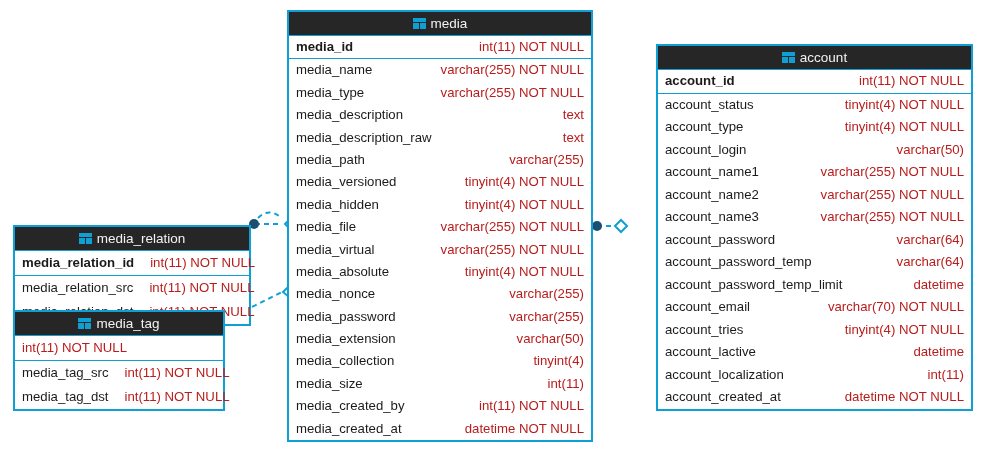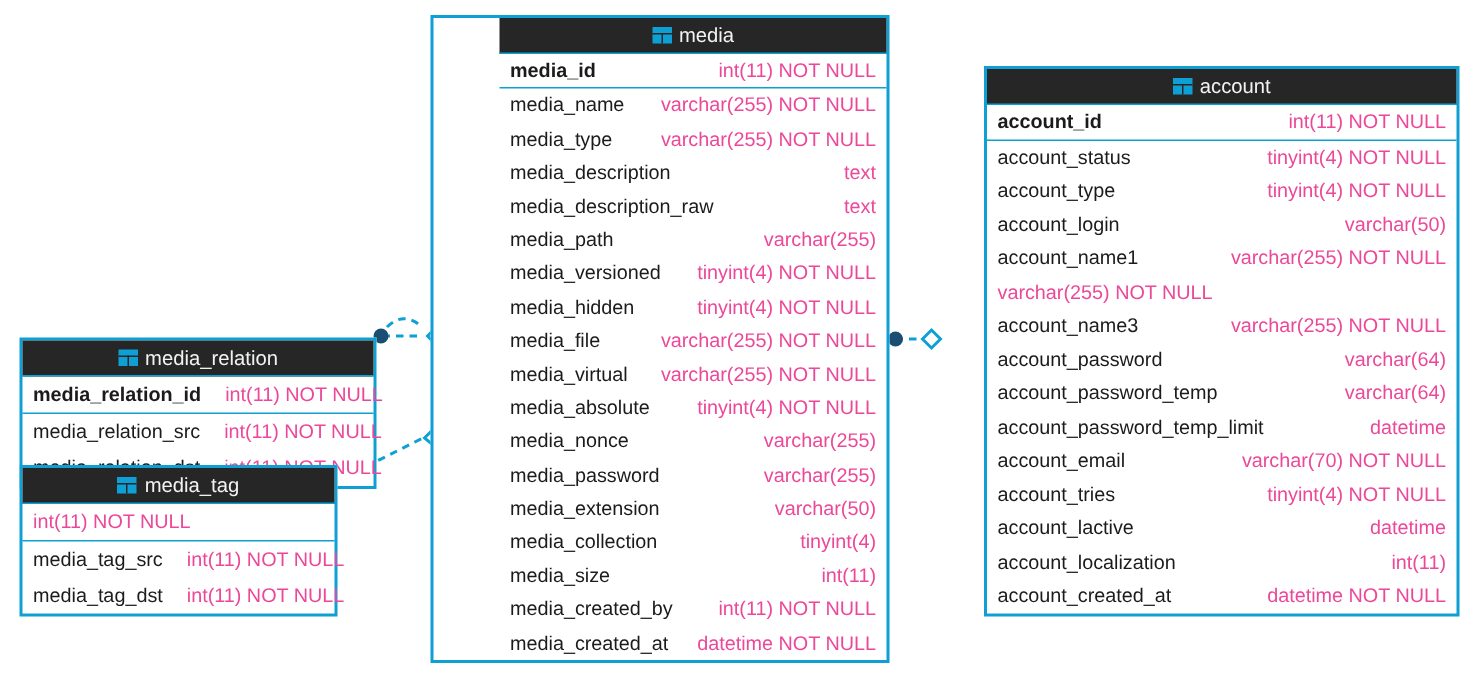--- a/index.html
+++ b/index.html
@@ -89,29 +89,29 @@
     font-size: 13.2px;
     color: #1b1b1b;
     white-space: nowrap;
   }
   .field .fname {
     text-align: right;
     padding-right: 10px;
   }
   .field .ftype {
     text-align: right;
-    color: #ec4899;
+    color: #b91c1c;
   }
   .field.pk .fname {
     font-weight: bold;
   }
   .fields-block .field { }
 
   
-  #ent-media        { left: 287px; top: 10px;  width: 306px; padding-left: 44px; }
+  #ent-media        { left: 287px; top: 10px;  width: 306px; }
   #ent-account      { left: 656px; top: 44px;  width: 317px; }
   #ent-media_relation { left: 13px;  top: 177px; width: 238px; margin-top: 48px; }
   #ent-media_tag    { left: 13px;  top: 310px; width: 212px; }
 
   #ent-media .field        { height: 22.4px; line-height: 22.4px; }
   #ent-account .field      { height: 22.5px; line-height: 22.5px; }
   #ent-media_relation .field { height: 24px; line-height: 24px; }
   #ent-media_tag .field    { height: 24px; line-height: 24px; }
 
   #ent-media_relation .field, #ent-media_tag .field {
@@ -254,20 +254,21 @@
         </div>
       <div class="field">
           <span class="fname">account_login</span>
           <span class="ftype">varchar(50)</span>
         </div>
       <div class="field">
           <span class="fname">account_name1</span>
           <span class="ftype">varchar(255) NOT NULL</span>
         </div>
       <div class="field">
+          <span class="fname">account_name2</span>
           <span class="ftype">varchar(255) NOT NULL</span>
         </div>
       <div class="field">
           <span class="fname">account_name3</span>
           <span class="ftype">varchar(255) NOT NULL</span>
         </div>
       <div class="field">
           <span class="fname">account_password</span>
           <span class="ftype">varchar(64)</span>
         </div>

